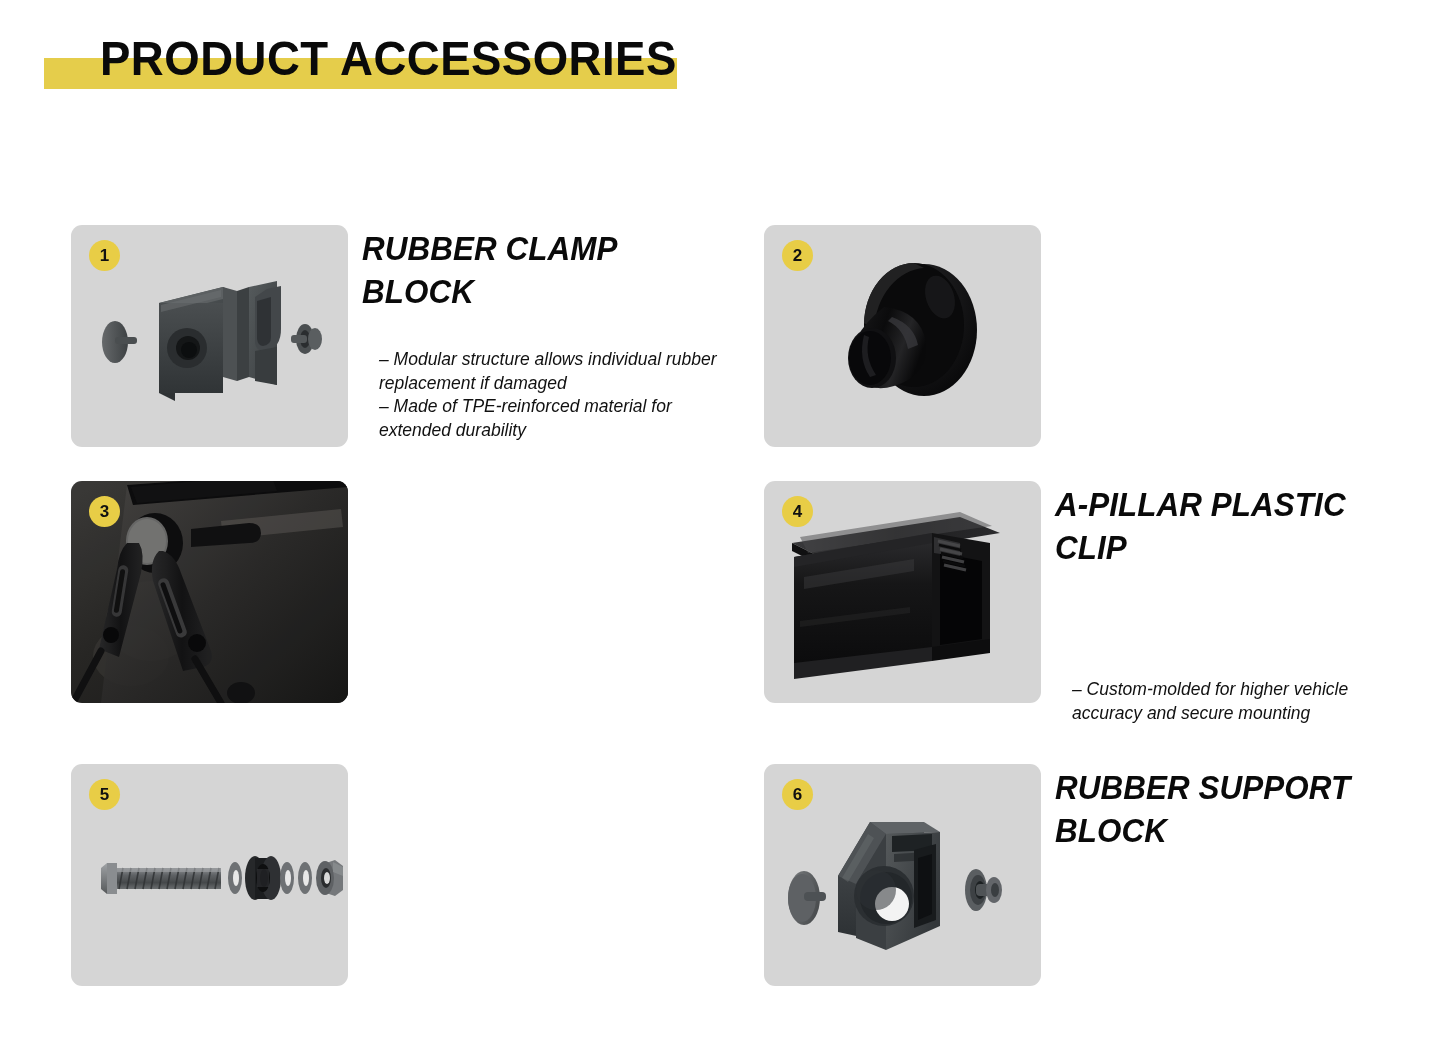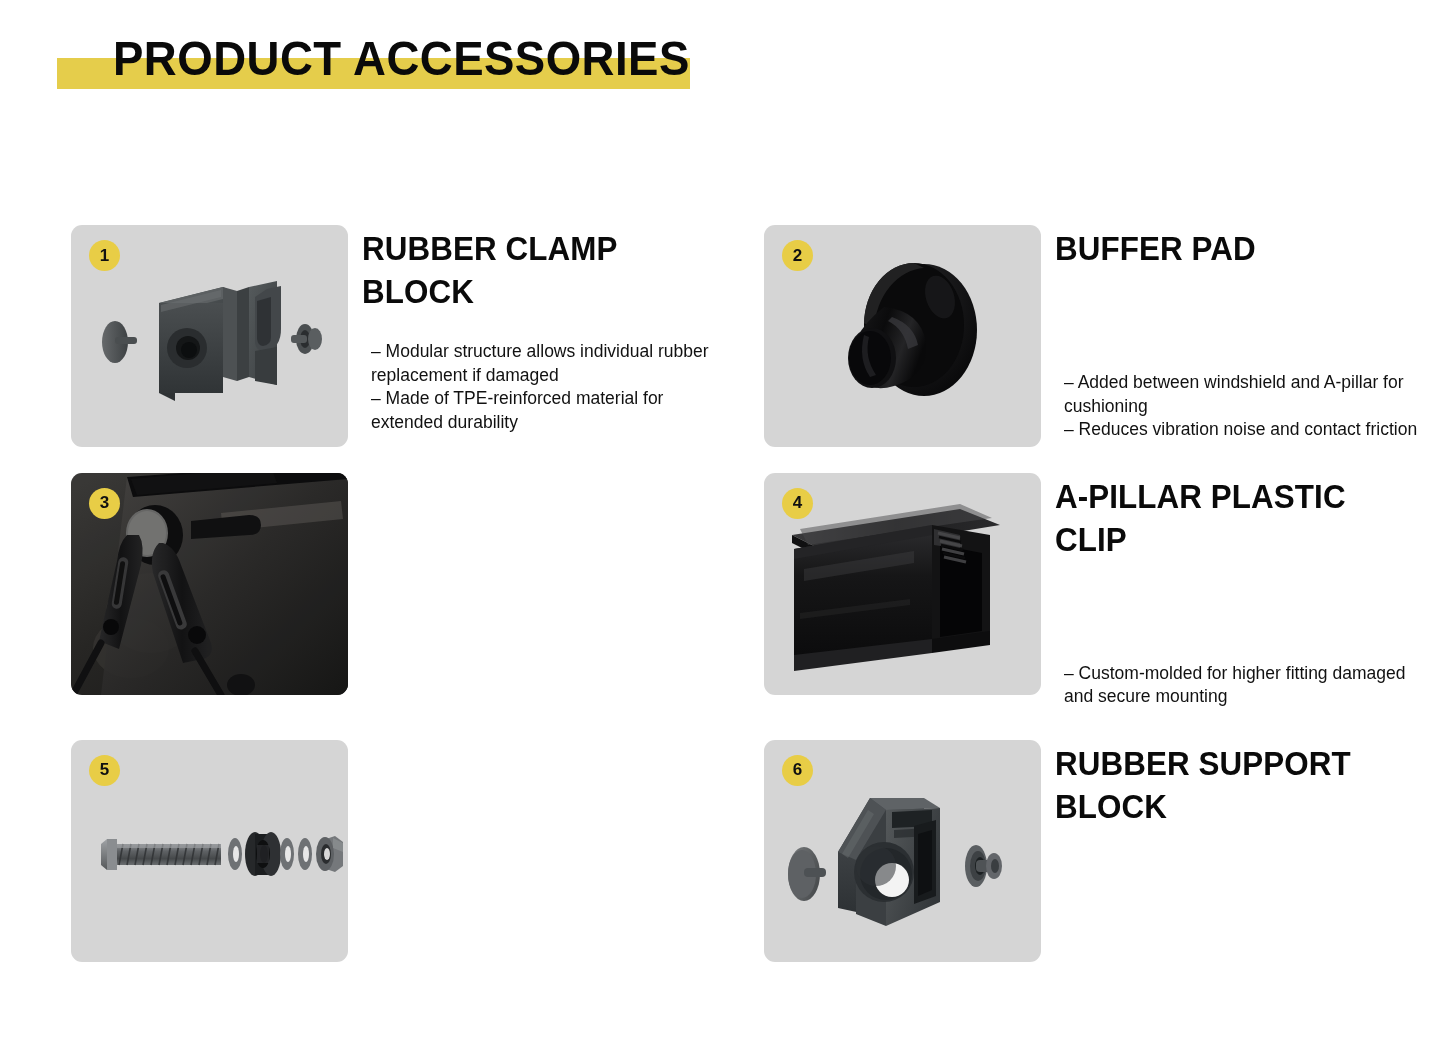--- a/index.html
+++ b/index.html
@@ -12,21 +12,21 @@
     height: 1043px;
     position: relative;
     overflow: hidden;
     font-family: "Liberation Sans", sans-serif;
     -webkit-font-smoothing: antialiased;
   }
 
   
   .title-wrap {
     position: absolute;
-    left: 57px;
+    left: 44px;
     top: 30px;
     width: 700px;
     height: 70px;
   }
   .title-bar {
     position: absolute;
     left: 0px;
     top: 28px;
     width: 633px;
     height: 31px;
@@ -87,38 +87,39 @@
     display: flex;
     align-items: center;
     justify-content: center;
     z-index: 5;
   }
 
   .text-col {
     padding-left: 14px;
     padding-top: 2px;
     width: 380px;
+    font-style: italic;
   }
   .item-title {
     font-size: 33px;
     line-height: 43px;
     font-weight: 700;
     color: #0a0a0a;
     letter-spacing: 0.1px;
     transform: scaleX(0.95);
     transform-origin: left top;
     white-space: pre-line;
     margin: 0 0 6px 0;
   }
   .item-desc {
     font-size: 17.5px;
     line-height: 23.5px;
     color: #111111;
     white-space: pre-line;
-    margin: 9px;
+    margin: 17px;
     max-width: 372px;
   }
   .spacer-sm { height: 12px; }
   .spacer-md { height: 44px; }
   .spacer-lg { height: 86px; }
 
   
   .art {
     position: absolute;
     inset: 0;
@@ -219,26 +220,20 @@
 
             <path d="M120 82 Q157 86 162 118 Q166 150 130 161 Q100 170 90 142 Q82 112 120 82 Z" fill="url(#g2b)"></path>
             <ellipse cx="108" cy="133" rx="24" ry="30" fill="#101012"></ellipse>
             <ellipse cx="106" cy="133" rx="21" ry="27" fill="#08080a"></ellipse>
 
             <path d="M128 92 Q150 100 154 120 L144 124 Q140 104 124 96 Z" fill="#3a3a3d" opacity="0.75"></path>
             <path d="M105 112 Q100 132 112 150 L106 152 Q94 134 100 110 Z" fill="#2b2b2e" opacity="0.6"></path>
             <ellipse cx="176" cy="72" rx="14" ry="22" fill="#2f2f32" opacity="0.35" transform="rotate(-18 176 72)"></ellipse>
           </svg>
         </div>
-      </div>
-      <div class="text-col">
-        <h2 class="item-title">BUFFER PAD</h2>
-        <div class="spacer-lg"></div>
-        <p class="item-desc">– Added between windshield and A-pillar for cushioning
-– Reduces vibration noise and contact friction</p>
       </div>
     </div>
 
   </div>
 
   <div class="row">
 
     <div class="col">
       <div class="card">
         <div class="art">
@@ -347,21 +342,21 @@
 
             <path d="M40 96 L150 78 L150 90 L40 108 Z" fill="#3d3d40" opacity="0.45"></path>
             <path d="M36 140 L146 126 L146 132 L36 146 Z" fill="#2c2c2e" opacity="0.4"></path>
           </svg>
         </div>
       </div>
       <div class="text-col">
         <h2 class="item-title">A-PILLAR PLASTIC
  CLIP</h2>
         <div class="spacer-lg"></div>
-        <p class="item-desc">– Custom-molded for higher fitting damaged and secure mounting</p>
+        <p class="item-desc">– Custom-molded for higher vehicle accuracy and secure mounting</p>
       </div>
     </div>
 
   </div>
 
   <div class="row">
 
     <div class="col">
       <div class="card">
         <div class="badge">5</div>

